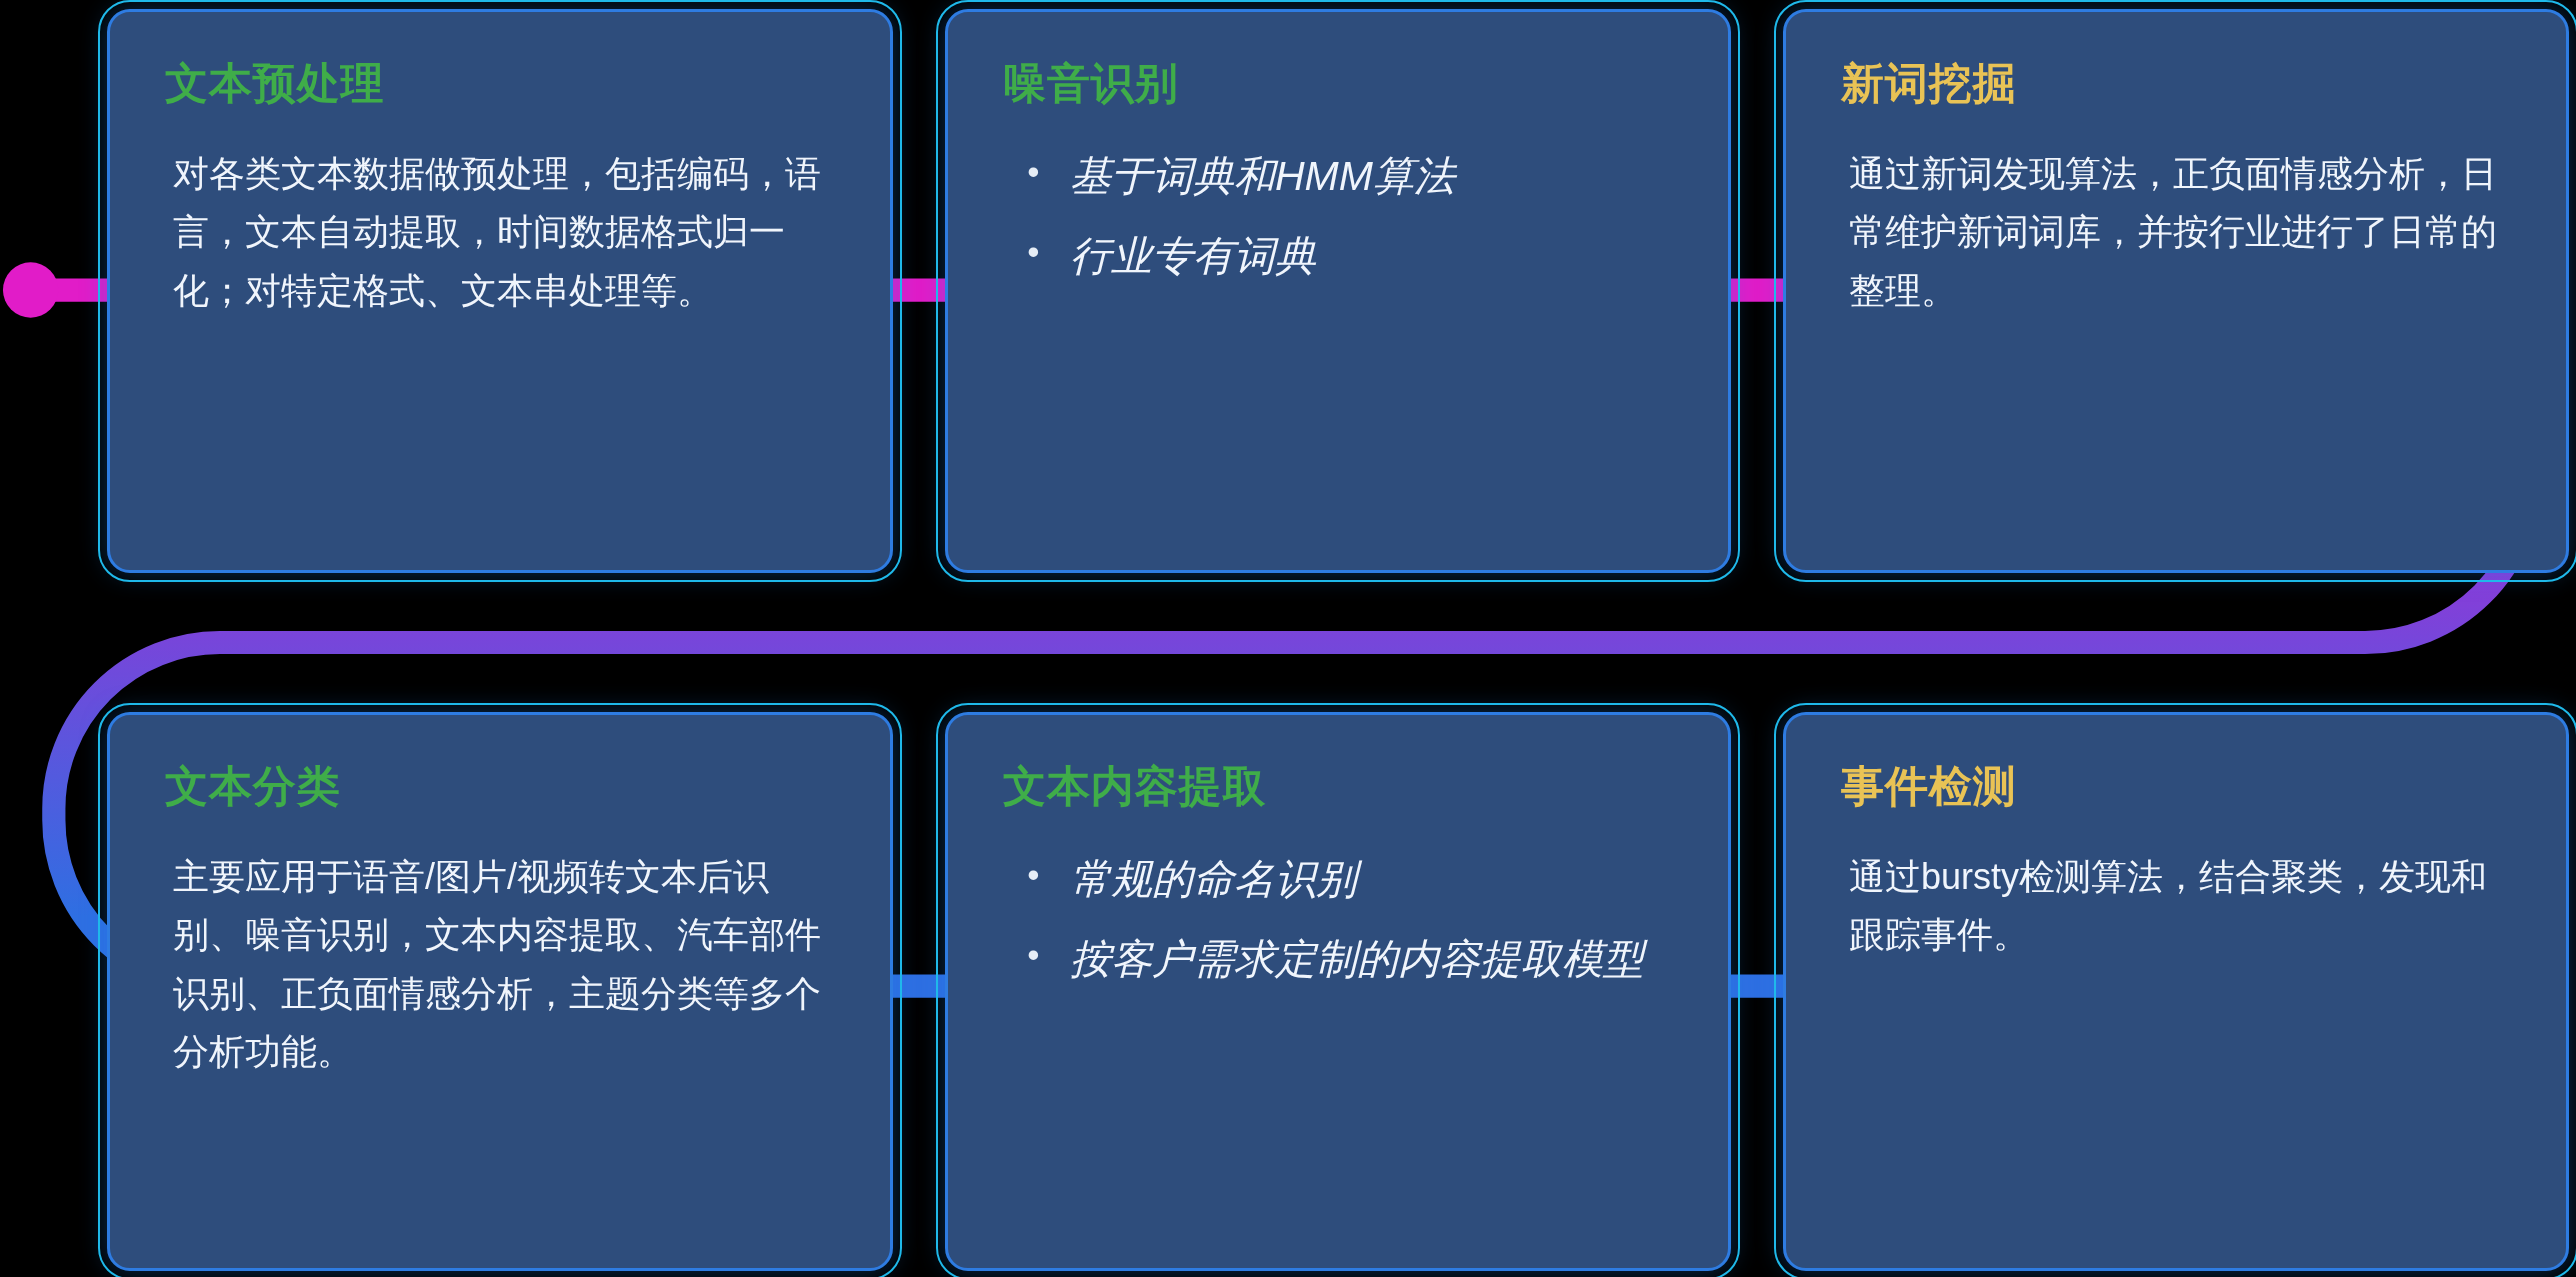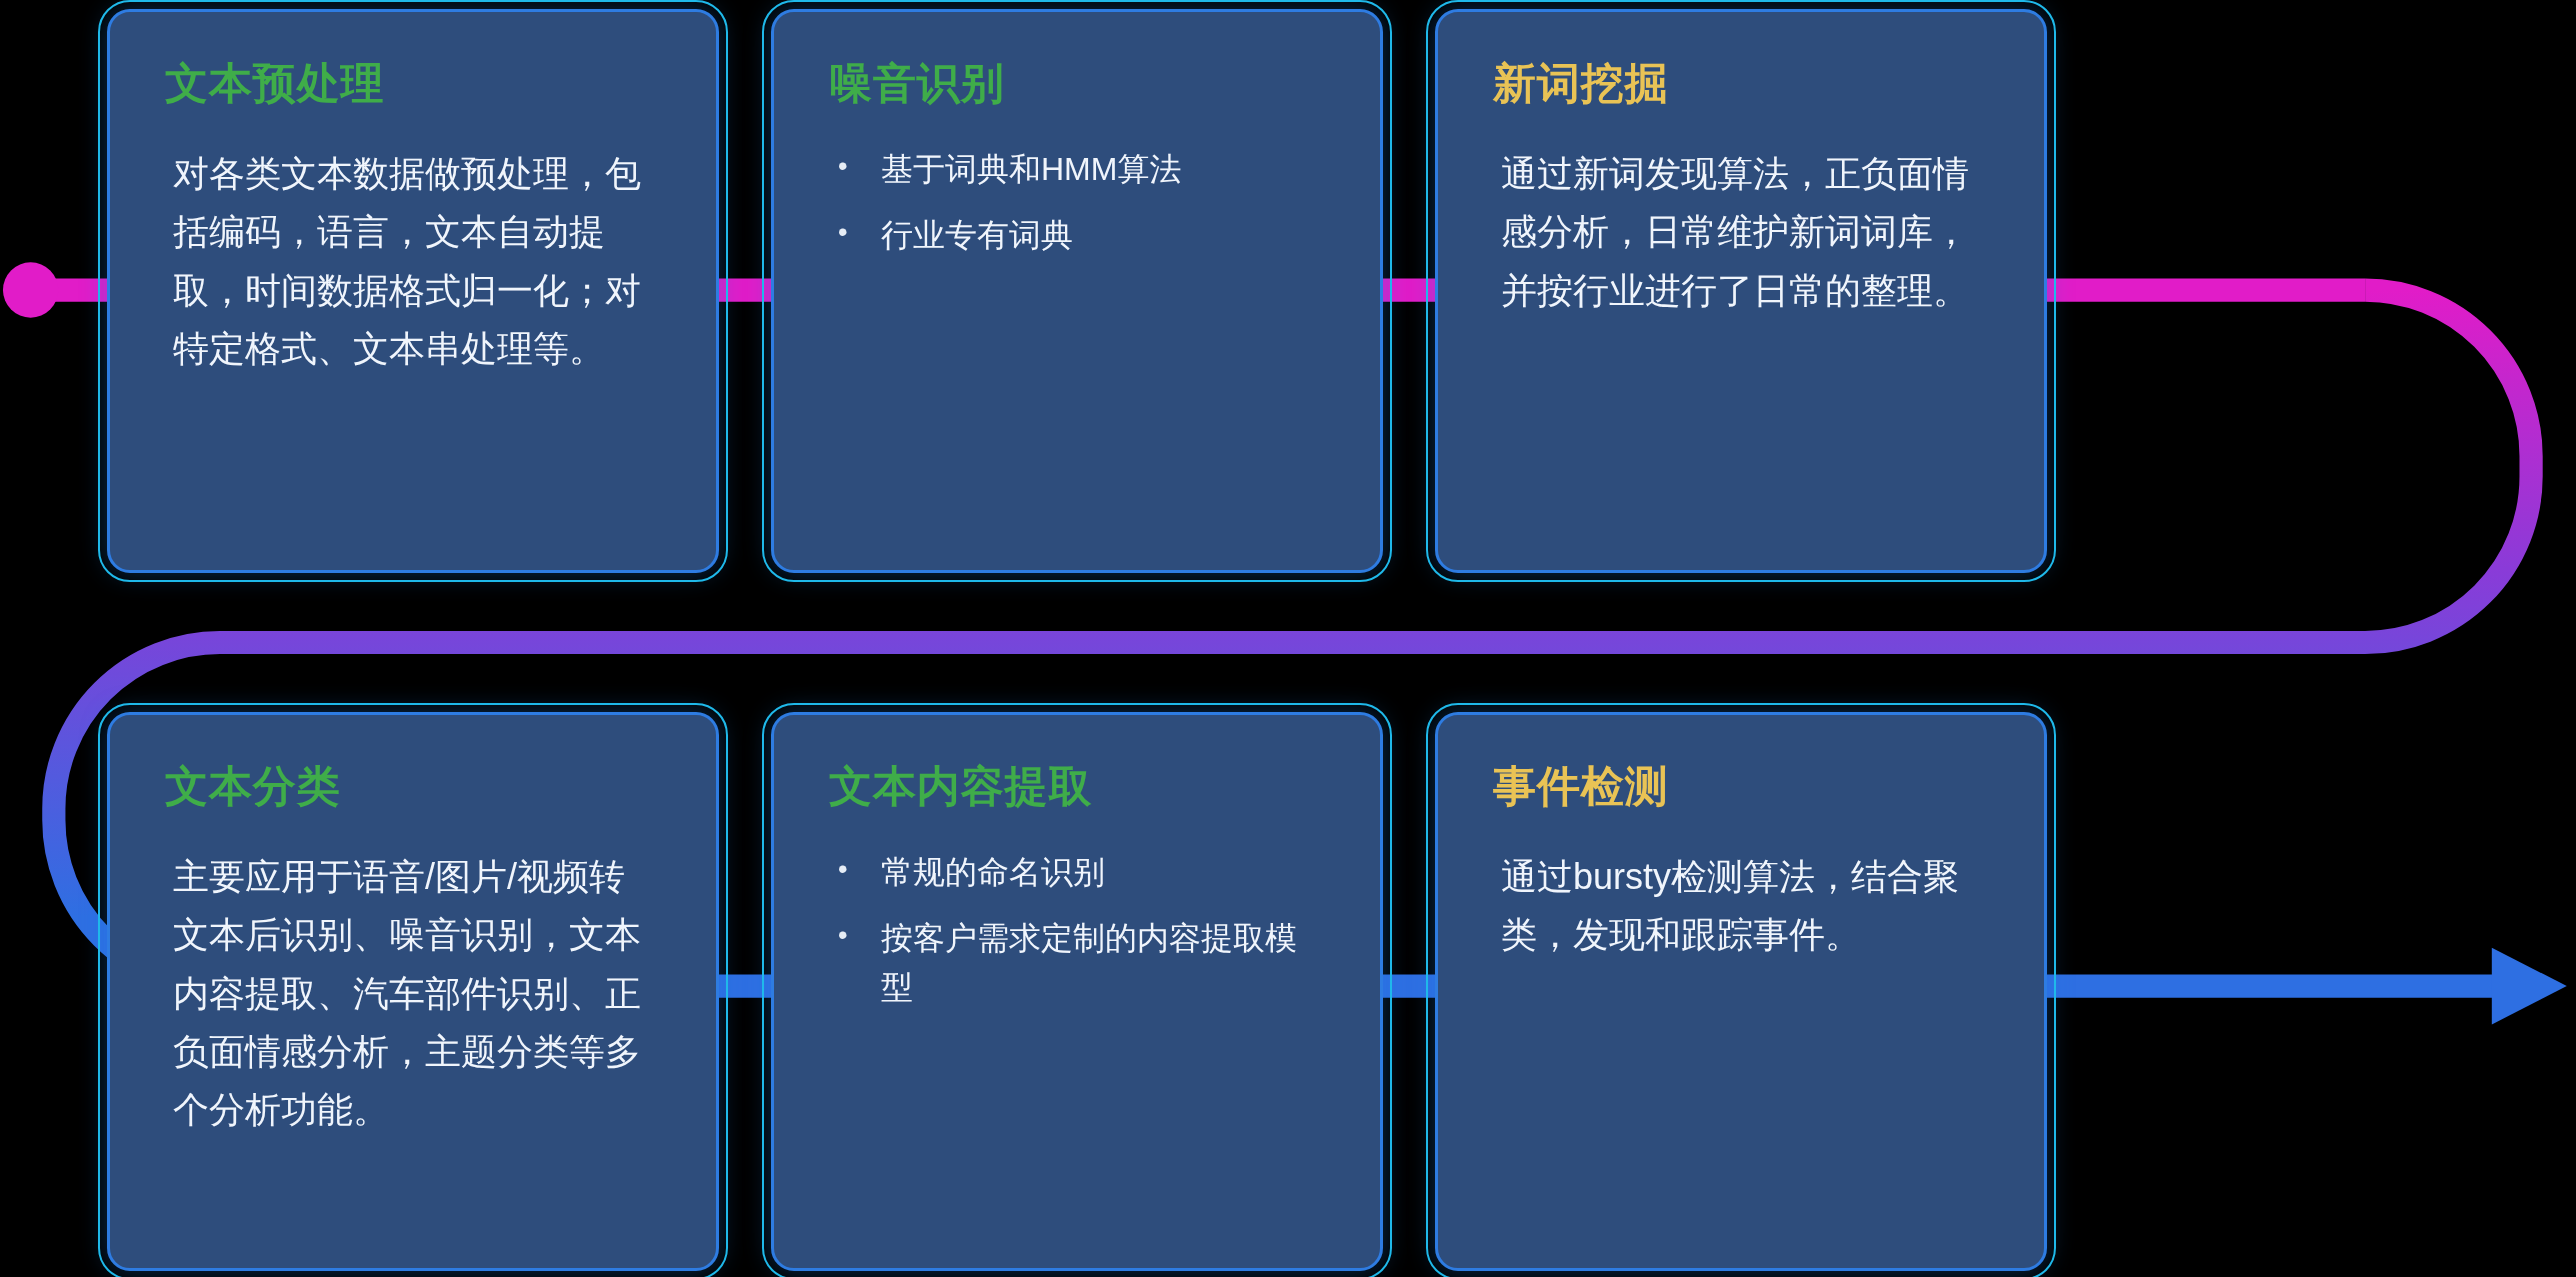--- a/index.html
+++ b/index.html
@@ -19,21 +19,21 @@
     width: 2576px;
     height: 1277px;
     z-index: 0;
   }
 
   .board { position: absolute; inset: 0; z-index: 1; }
 
   .row {
     position: absolute;
     left: 107px;
-    width: 1940px;
+    width: 2462px;
     display: flex;
     gap: 52px;
   }
   .row-1 { top: 9px;  height: 564px; }
   .row-2 { top: 712px; height: 559px; }
 
   .card {
     flex: 1;
     background: var(--card-fill, #2e4d7c);
     border: 3.6px solid var(--card-border, #2e7ce2);
@@ -55,25 +55,26 @@
   .card-title[data-color="yellow"] { color: var(--title-yellow, #e9c355); }
 
   .card-body {
     margin: 8px;
     color: var(--body-text, #f0f5fc);
     font-size: 36px;
     line-height: 1.62;
   }
 
   .card-bullets {
-    margin: 0;
+    margin: 15px;
     padding: 0;
     list-style: none;
     color: var(--body-text, #f0f5fc);
-    font-size: 32px;
+    font-size: 41px;
+    font-style: italic;
   }
   .card-bullets li {
     position: relative;
     padding-left: 52px;
     margin-bottom: 16px;
     line-height: 1.55;
   }
   .card-bullets li::before {
     content: "\2022";
     position: absolute;

